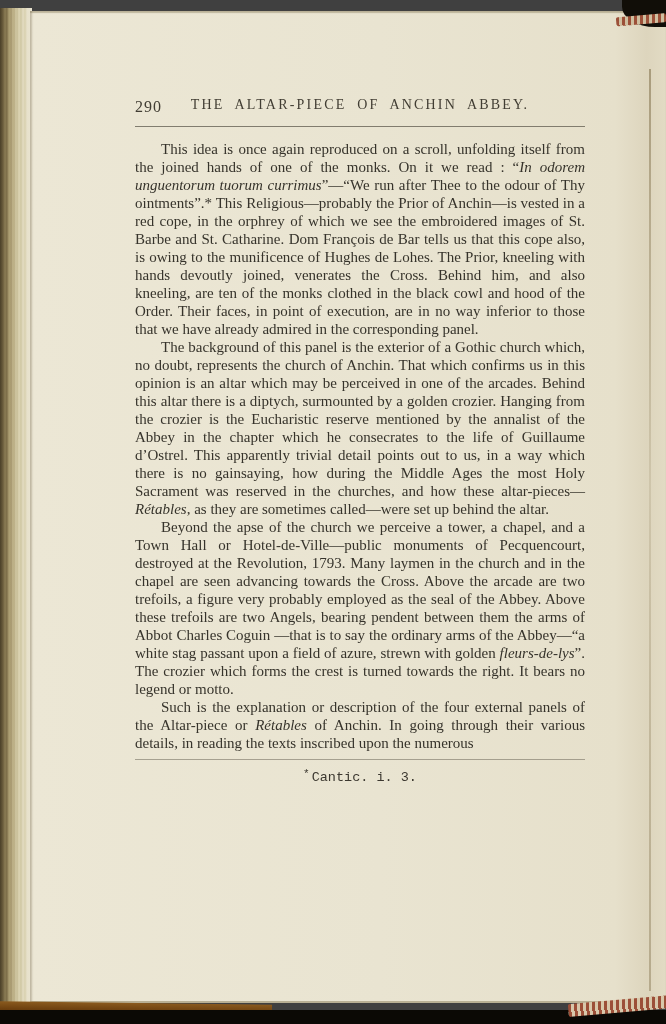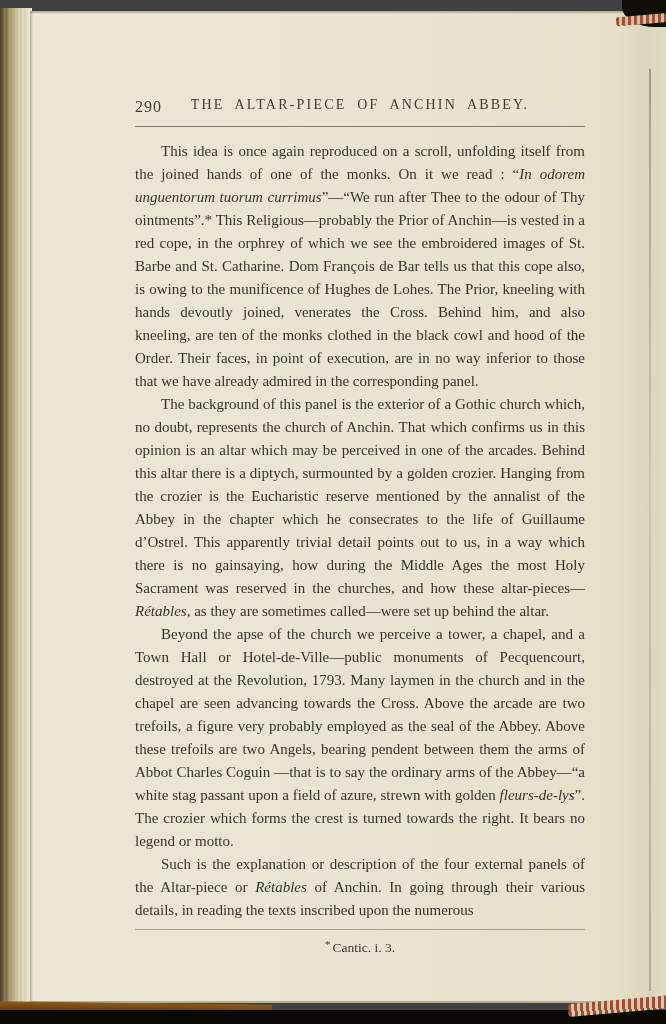--- a/index.html
+++ b/index.html
@@ -26,25 +26,25 @@
   .crease {
     position:absolute; right:15px; top:58px; bottom:12px; width:2px;
     background:linear-gradient(180deg, rgba(125,108,70,.55), rgba(125,108,70,.16) 45%, rgba(125,108,70,.42));
   }
   
   .column { position:absolute; left:105px; top:86px; width:450px; color:#38342c; }
   .header { position:relative; height:17px; }
   .pagenum { position:absolute; left:0; top:1px; font-size:16px; letter-spacing:1px; color:#413d33; }
   .runhead { display:block; text-align:center; font-size:14px; letter-spacing:2.2px; word-spacing:5px; color:#413d33; }
   .rule { margin-top:12px; height:1px; background:#6f6a5d; opacity:.85; }
-  .textbody { margin-top:13px; font-size:15px; line-height:23px; text-align:justify; color:#36332b; }
+  .textbody { margin-top:13px; font-size:15px; line-height:18px; text-align:justify; color:#36332b; }
   .textbody p { margin:0; text-indent:26px; }
   .textbody i { font-style:italic; }
   .footrule { margin-top:7px; height:1px; background:rgba(110,104,90,.55); }
-  .footnote { margin-top:8px; text-align:center; font-size:13.5px; color:#3b372f; }
+  .footnote { margin-top:8px; text-align:center; font-size:13.5px; color:#3b372f;font-family:Liberation Mono, monospace; }
   .fmark { vertical-align:4px; font-size:11px; margin-right:2px; }
   
   .cover-bottom {
     position:absolute; left:-4px; top:1003px; width:276px; height:11px;
     background:linear-gradient(180deg, #8a5a1e, #5f3408);
     transform:rotate(.7deg);
   }
   .headband-bottom {
     position:absolute; right:-6px; top:995px; width:104px; height:13px;
     background:repeating-linear-gradient(90deg, #9c4f38 0 3px, #d8c8ab 3px 6px);

